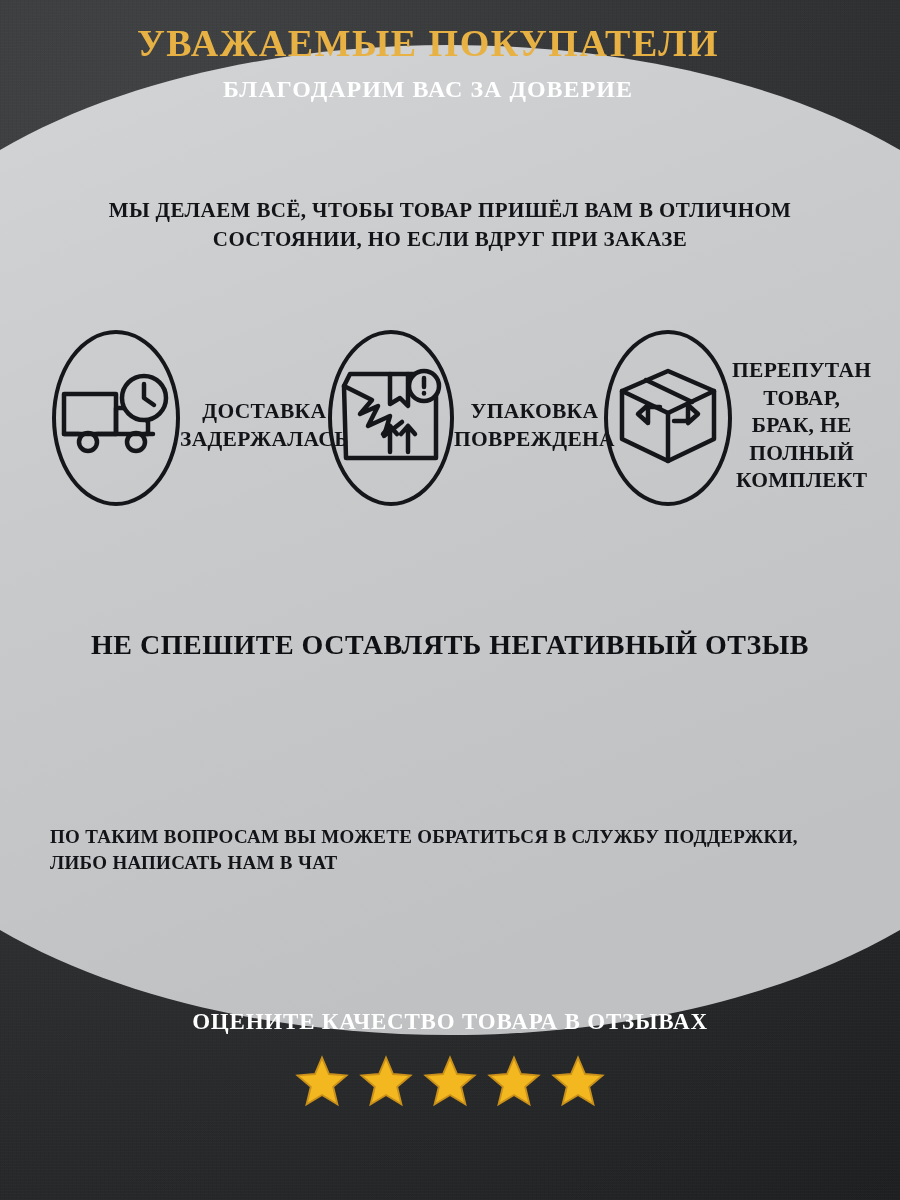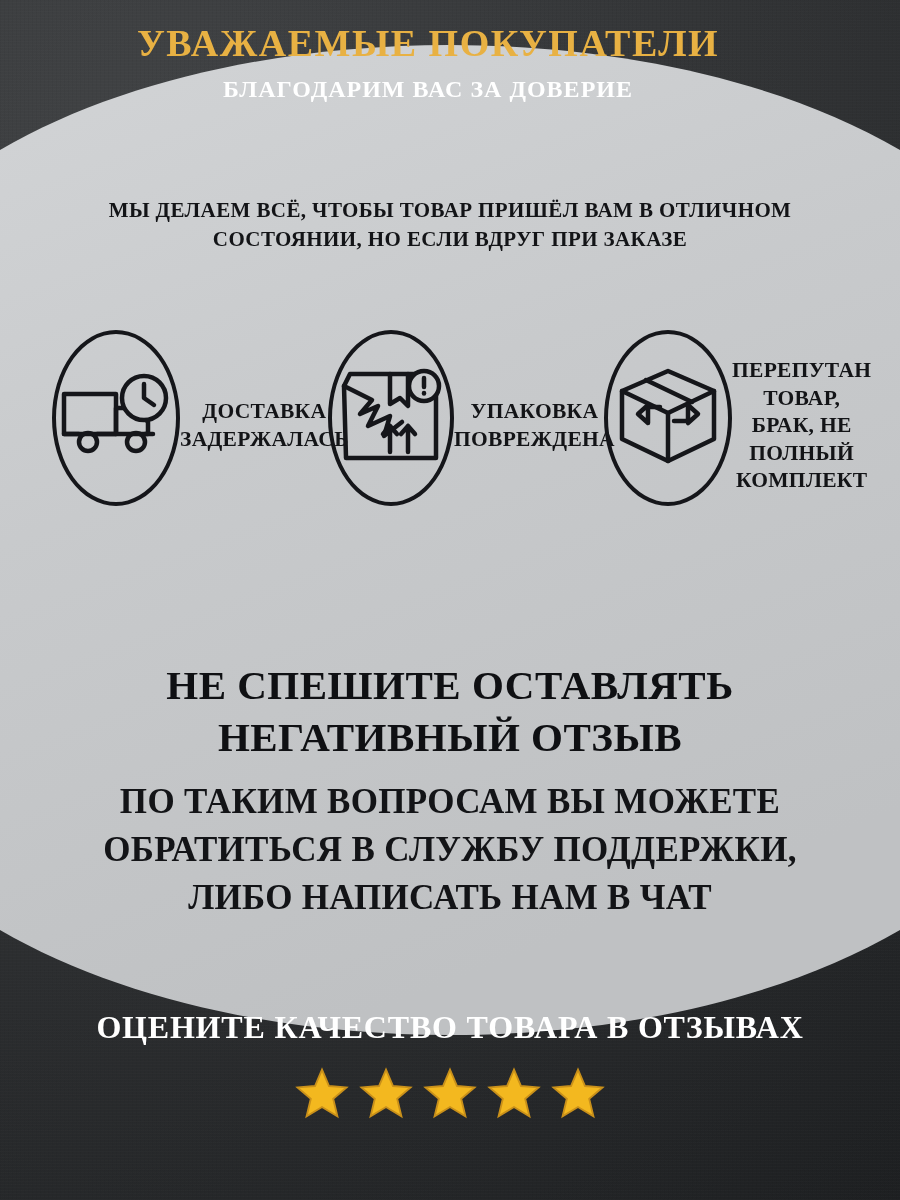--- a/index.html
+++ b/index.html
@@ -129,59 +129,58 @@
     font-weight: bold;
     color: #131417;
     line-height: 1.28;
     letter-spacing: 0.3px;
     text-transform: uppercase;
   }
 
   
   .statement {
     position: absolute;
-    top: 660px;
+    top: 627px;
     left: 60px;
     width: 780px;
     text-align: center;
-    font-size: 41px;
+    font-size: 28px;
     font-weight: bold;
     color: #0f1013;
     line-height: 1.26;
     letter-spacing: 0.5px;
     text-transform: uppercase;
   }
 
   .note {
     position: absolute;
-    top: 778px;
+    top: 824px;
     left: 50px;
     width: 800px;
-    text-align: center;
-    font-size: 35px;
+    font-size: 19px;
     font-weight: bold;
     color: #131417;
     line-height: 1.37;
     letter-spacing: 0.3px;
     text-transform: uppercase;
   }
 
   
   .footer {
     position: absolute;
     left: 0;
     bottom: 0;
     width: 900px;
     height: 215px;
     z-index: 5;
     text-align: center;
   }
   .footer-title {
     margin-top: 22px;
-    font-size: 32px;
+    font-size: 23px;
     font-weight: bold;
     color: #ffffff;
     line-height: 1.3;
     letter-spacing: 0.8px;
     text-transform: uppercase;
   }
   .stars {
     margin-top: 16px;
     display: flex;
     justify-content: center;

